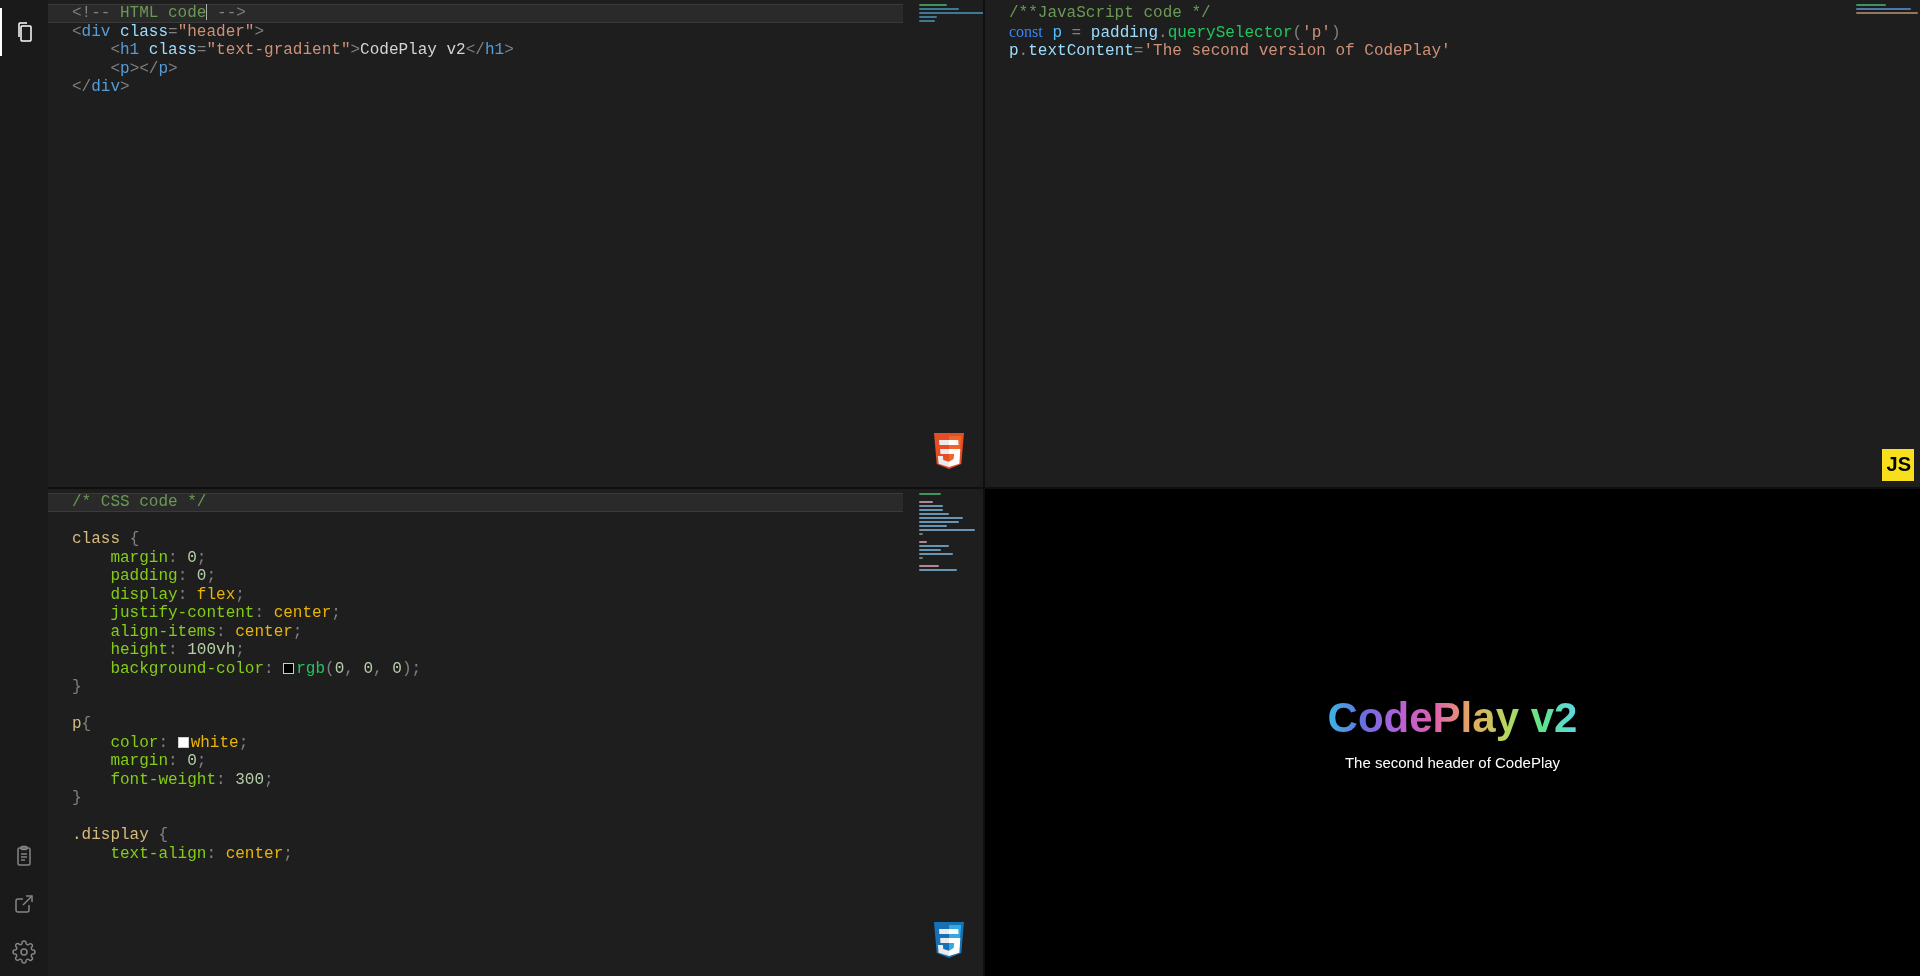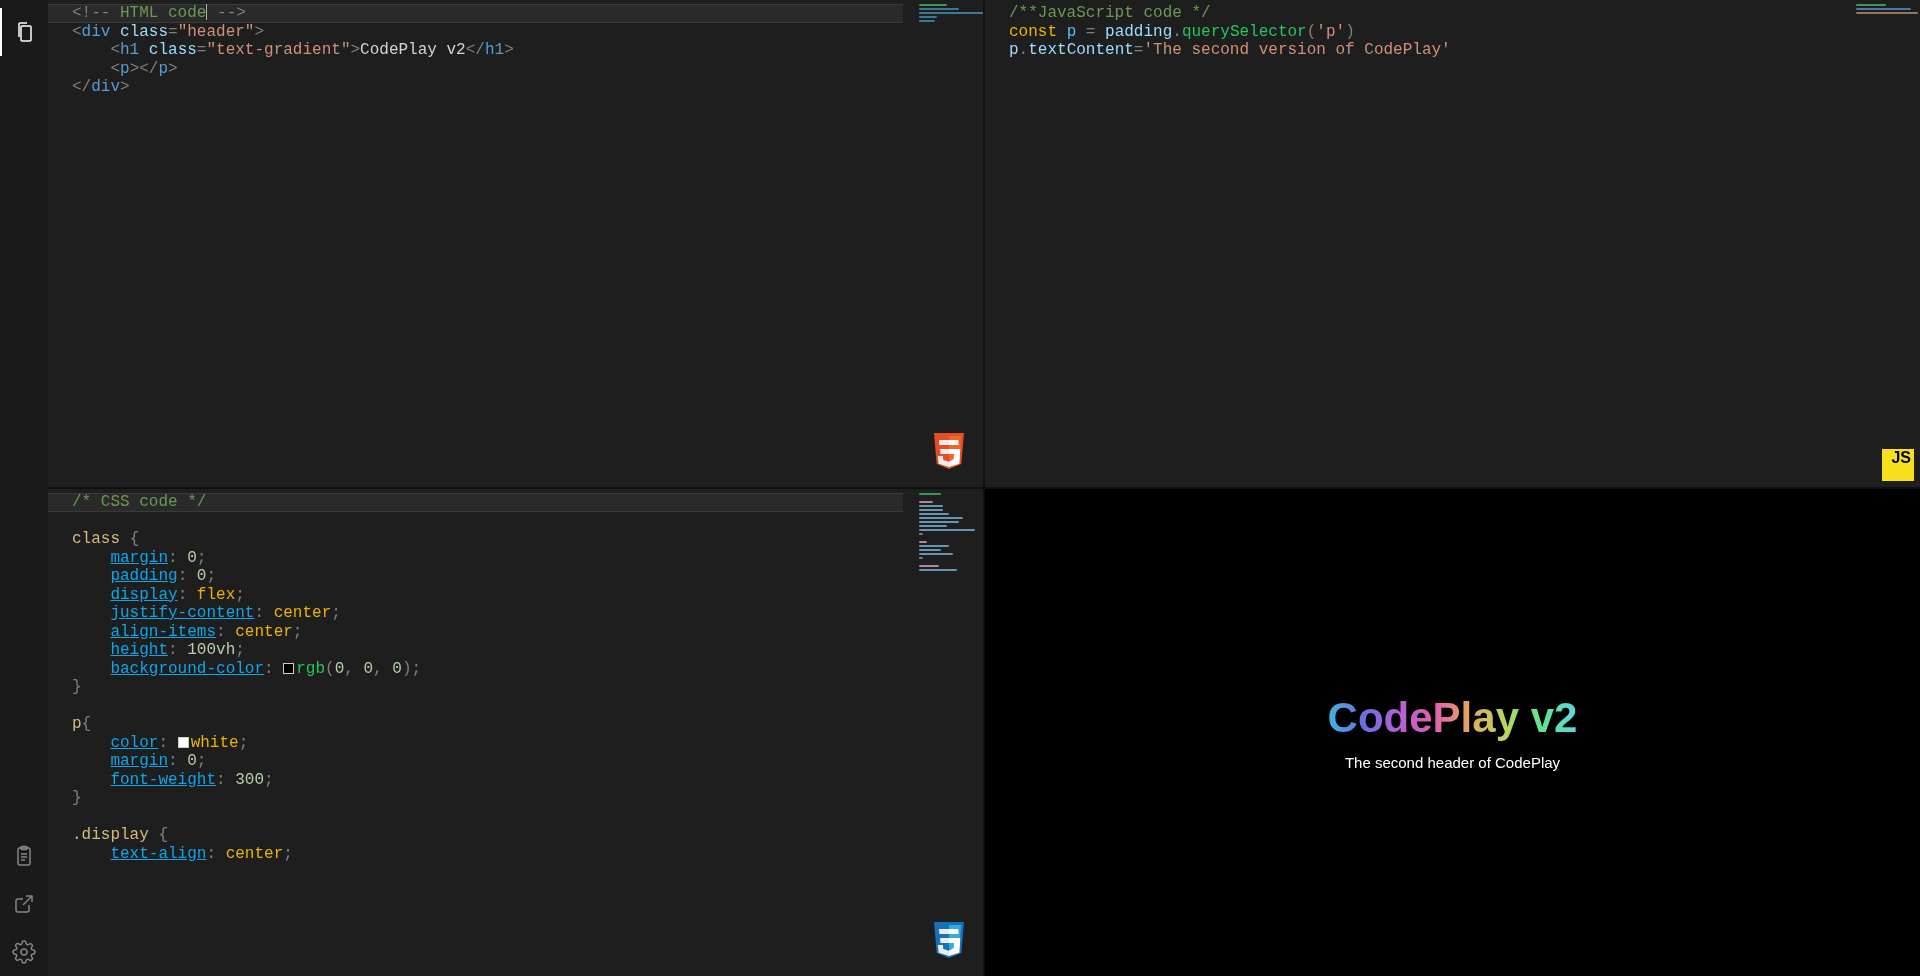--- a/index.html
+++ b/index.html
@@ -74,25 +74,25 @@
     z-index: 0;
   }
   .code-area pre { margin: 0; position: relative; z-index: 1; font-family: inherit; }
   
   .c-comment { color: #6a9955; }
   .c-punct   { color: #808080; }
   .c-tag     { color: #569cd6; }
   .c-attr    { color: #9cdcfe; }
   .c-string  { color: #ce9178; }
   .c-text    { color: #d4d4d4; }
-  .c-kw      { color: #eab308; }
+  .c-kw      { color: #3b82f6; font-family: Liberation Serif, serif; }
   .c-ident   { color: #9cdcfe; }
   .c-func    { color: #22c55e; }
   .c-sel     { color: #d7ba7d; }
-  .c-prop    { color: #0ea5e9; text-decoration: underline; }
+  .c-prop    { color: #84cc16; }
   .c-val     { color: #eab308; }
   .c-num     { color: #b5cea8; }
   .c-const   { color: #4fc1ff; }
   .color-swatch {
     display: inline-block;
     width: 11px; height: 11px;
     border: 1px solid #ccc;
     vertical-align: -1px;
     margin-right: 2px;
   }
@@ -117,23 +117,23 @@
     width: 36px; height: 36px;
     display:flex;align-items:center;justify-content:center;
   }
   .badge svg { width: 36px; height: 40px; }
   .badge-js {
     width: 32px; height: 32px;
     background: #f7df1e;
     color: #000;
     font-weight: bold;
     font-family: Arial, sans-serif;
-    font-size: 16px;
+    font-size: 20px;
     display:flex;align-items:flex-end;justify-content:flex-end;
-    padding: 14px 3px;
+    padding: 5px 3px;
     right: 6px; bottom: 6px; margin-left: 28px;
   }
   .preview {
     background: #000;
     width: 100%; height: 100%;
     display: flex;
     align-items: center;
     justify-content: center;
     flex-direction: column;
     font-family: -apple-system, BlinkMacSystemFont, 'Segoe UI', Arial, sans-serif;

